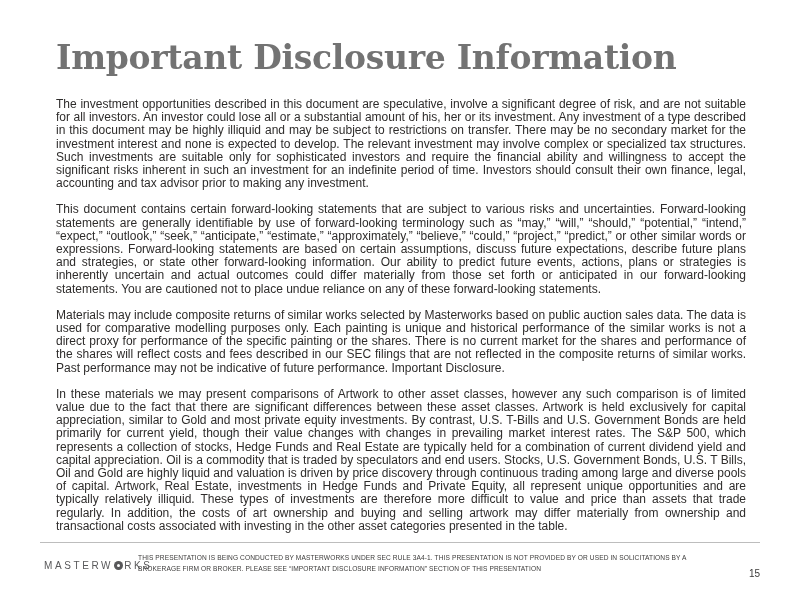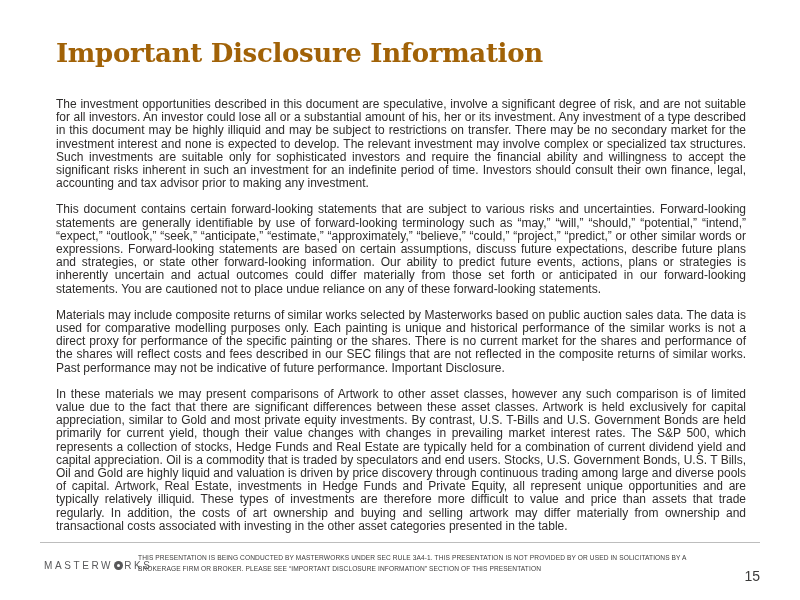--- a/index.html
+++ b/index.html
@@ -19,23 +19,23 @@
     width: 800px;
     height: 600px;
     box-sizing: border-box;
   }
   .title {
     position: absolute;
     left: 56px;
     top: 38px;
     font-family: "DejaVu Serif", serif;
     font-weight: bold;
-    font-size: 26px;
+    font-size: 33px;
     letter-spacing: -0.3px;
-    color: #a16207;
+    color: #737373;
     white-space: nowrap;
   }
   .body-copy {
     position: absolute;
     left: 56px;
     top: 98px;
     width: 690px;
   }
   .para {
     font-size: 12px;
@@ -100,21 +100,21 @@
     width: 570px;
     font-size: 6.6px;
     line-height: 11px;
     color: #3b3a39;
     letter-spacing: 0.1px;
   }
   .page-number {
     position: absolute;
     right: 40px;
     top: 26px;
-    font-size: 14px;
+    font-size: 10px;
     color: #3b3a39;
   }
 </style>
 </head>
 <body>
 
 <div class="slide">
 
   <div class="title">Important Disclosure Information</div>
 

